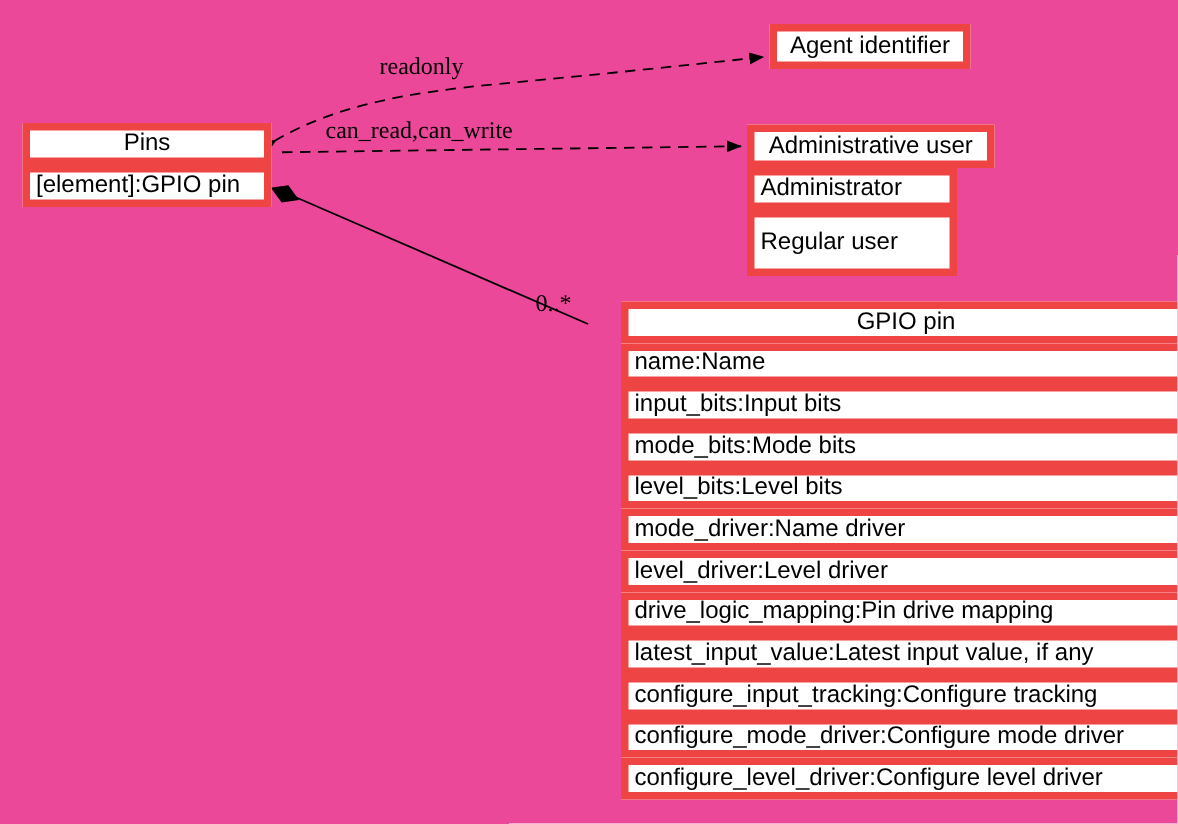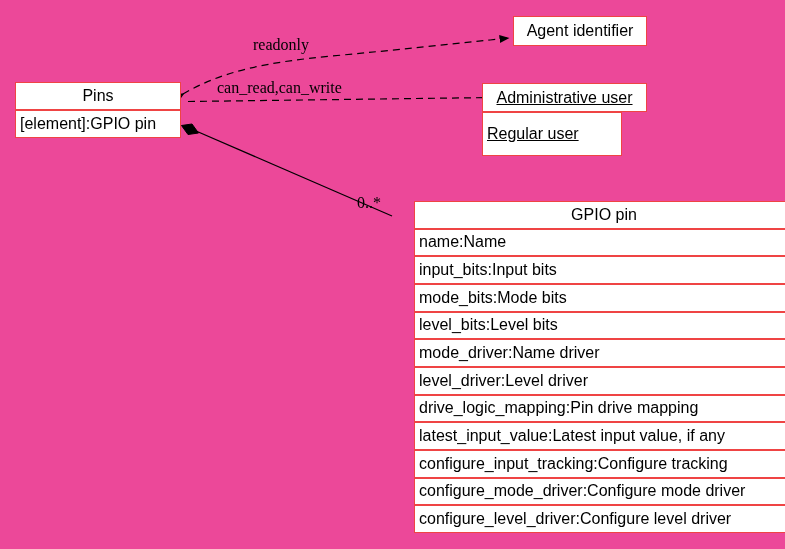--- a/index.html
+++ b/index.html
@@ -17,21 +17,21 @@
     left: 0; top: 0;
     width: 785px; height: 549px;
     z-index: 1;
   }
   .group {
     position: absolute;
     z-index: 2;
   }
   .cell {
     box-sizing: border-box;
-    border: 1px solid #ef4444;
+    border: 5px solid #ef4444;
     background: #ffffff;
     display: flex;
     align-items: center;
     font-size: 16px;
     line-height: 1;
     white-space: nowrap;
     overflow: hidden;
   }
   .cell.title { justify-content: center; padding: 0 2px; }
   .cell.attr  { justify-content: flex-start; padding: 0 3px 0 4px; }
@@ -73,22 +73,23 @@
 
   <div class="group" style="left:15px; top:82px; width:189px;">
     <div class="cell title" style="width:166px; height:28px;">Pins</div>
     <div class="cell attr" style="width:166px; height:28px;">[element]:GPIO pin</div>
   </div>
 
   <div class="group" style="left:513px; top:16px; width:134px;">
     <div class="cell title" style="width:134px; height:30px;">Agent identifier</div>
   </div>
 
-  <div class="group" style="left:482px; top:83px; width:165px;text-decoration:underline;">
+  <div class="group" style="left:498px; top:83px; width:165px;">
     <div class="cell title" style="width:165px; height:29px;">Administrative user</div>
+    <div class="cell attr" style="width:140px; height:28px;">Administrator</div>
     <div class="cell attr" style="width:140px; height:44px;">Regular user</div>
   </div>
 
   <div class="group" style="left:392px; top:201px; width:380px;padding-left:22px;">
     <div class="cell title" style="width:380px; height:27.67px;">GPIO pin</div>
     <div class="cell attr" style="width:380px; height:27.67px;">name:Name</div>
     <div class="cell attr" style="width:380px; height:27.67px;">input_bits:Input bits</div>
     <div class="cell attr" style="width:380px; height:27.67px;">mode_bits:Mode bits</div>
     <div class="cell attr" style="width:380px; height:27.67px;">level_bits:Level bits</div>
     <div class="cell attr" style="width:380px; height:27.67px;">mode_driver:Name driver</div>

